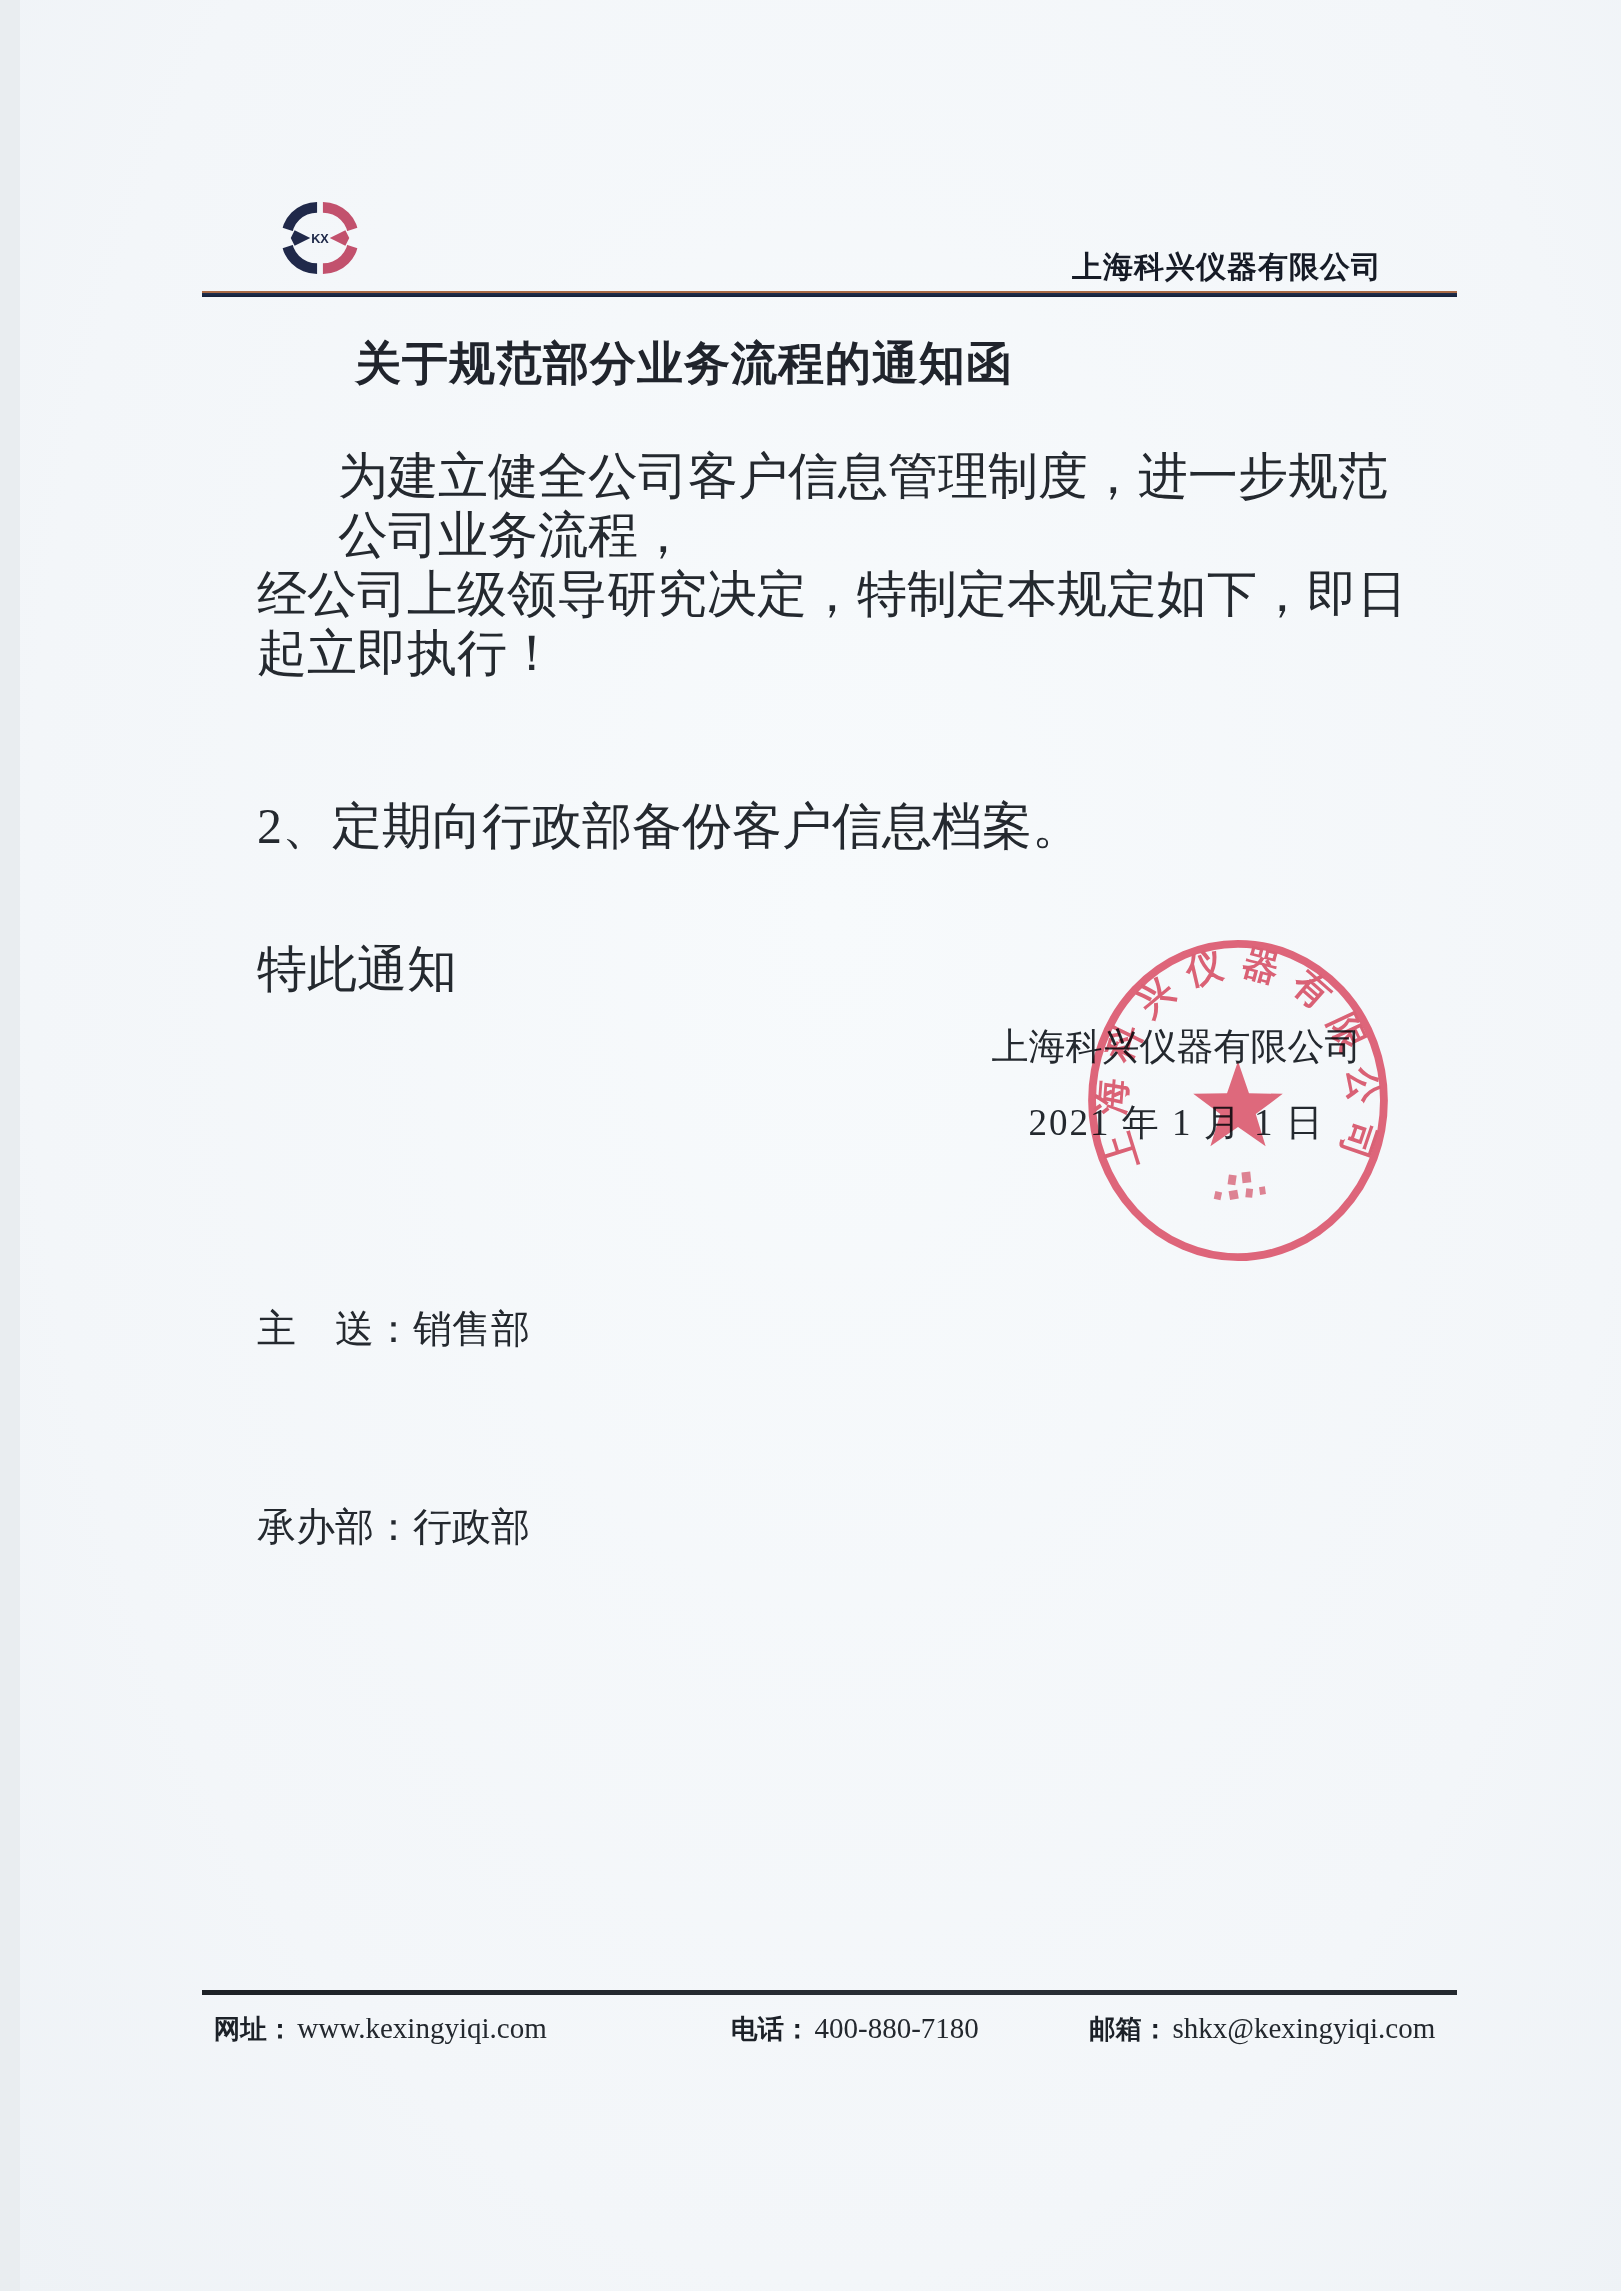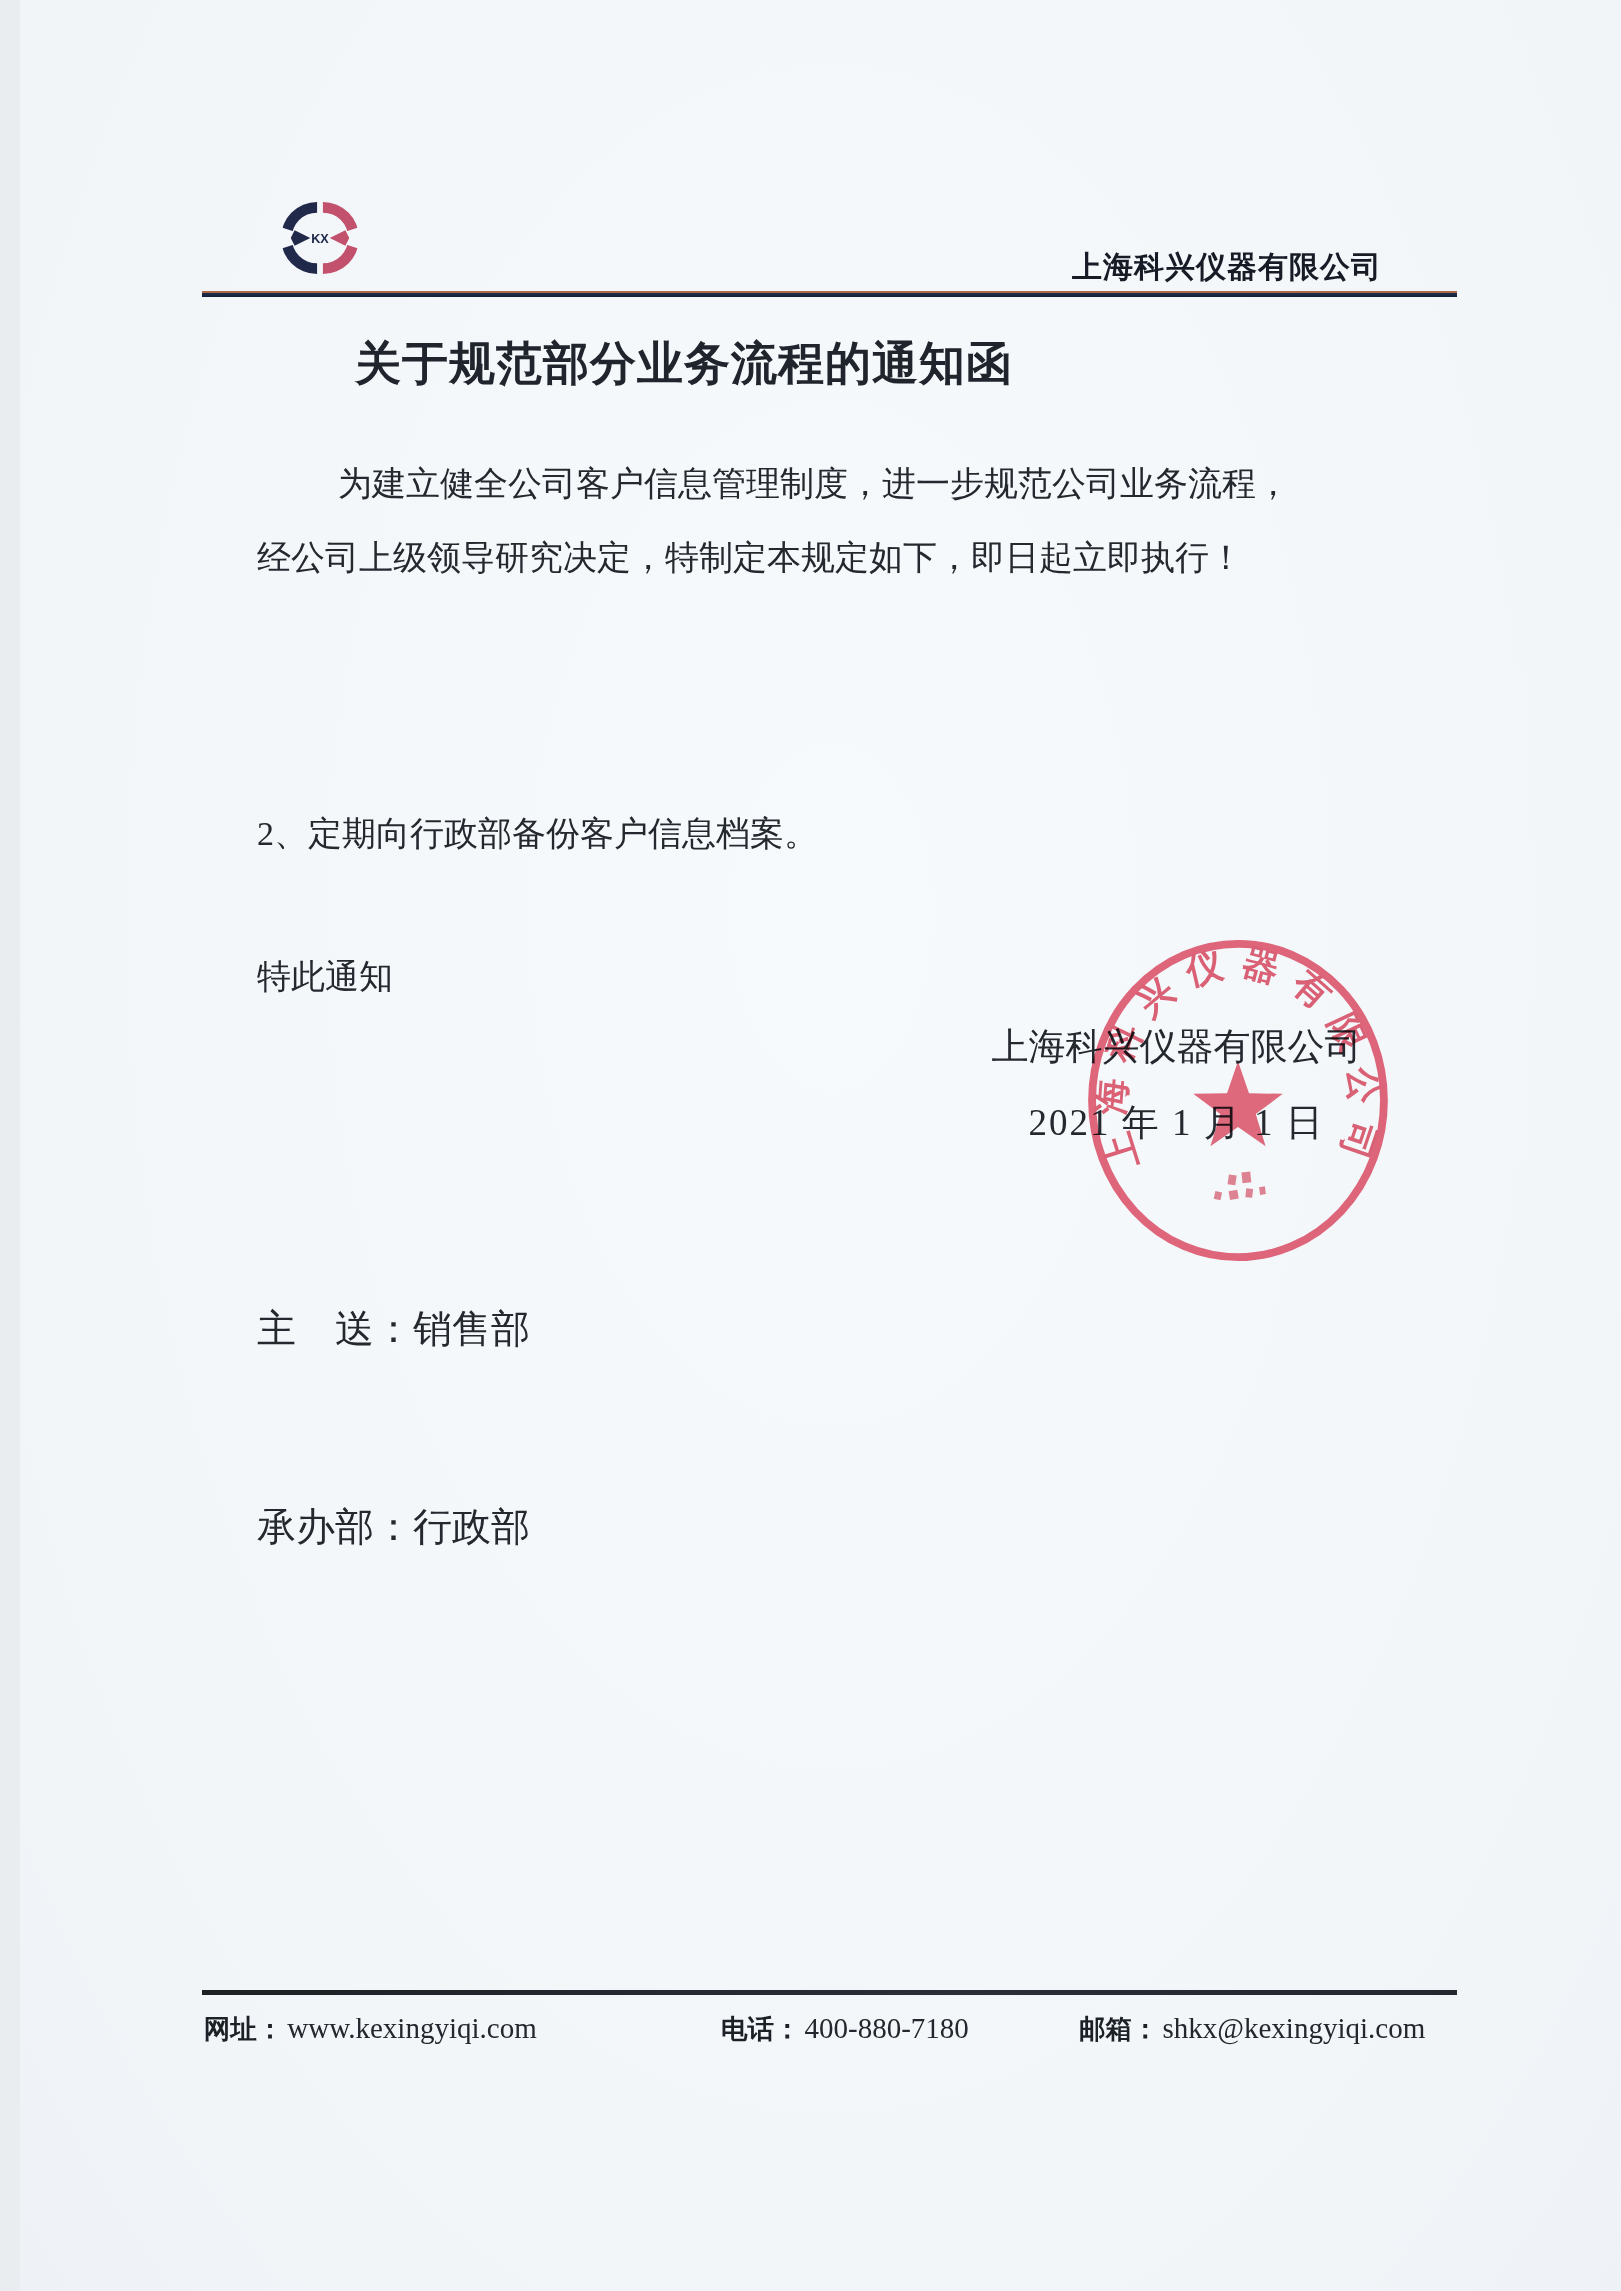--- a/index.html
+++ b/index.html
@@ -28,21 +28,21 @@
     background:linear-gradient(to bottom,#a96a45 0%,#a96a45 28%,#20304f 28%,#141f38 100%);
   }
 
   
   .doc-title{
     left:0;top:333px;width:1328px;text-align:center;
     font-size:46px;font-weight:bold;color:#20242c;letter-spacing:1px;
   }
 
   
-  .bodyblock{left:237px;width:1157px;font-size:34px;line-height:74px;color:#24292f;}
+  .bodyblock{left:237px;width:1157px;font-size:50px;line-height:59px;color:#24292f;}
   .indent{padding-left:81px;}
   .p-intro{top:447px;}
   .p-item1{top:630px;}
   .p-item2{top:797px;}
   .p-close{top:940px;}
 
   
   .sig{left:941px;width:431px;text-align:center;font-size:37px;color:#24292f;}
   .sig-company{top:1022px;}
   .sig-date{top:1098px;letter-spacing:2px;}
@@ -55,21 +55,21 @@
   .m-subject{top:1201px;}
   .m-main{top:1302px;font-family:Liberation Mono, monospace;}
   .m-cc{top:1402px;}
   .m-handler{top:1500px;}
 
   
   .footer-rule{
     left:182px;top:1990px;width:1255px;height:4.9px;
     background:linear-gradient(to right,#1d2126 0%,#2a2f36 60%,#23282e 100%);
   }
-  .footer-row{left:172px;top:2011px;width:1255px;height:43px;}
+  .footer-row{left:182px;top:2011px;width:1255px;height:43px;}
   .fgroup{position:absolute;top:0;white-space:nowrap;}
   .fg-web{left:11.8px;}
   .fg-phone{left:529px;}
   .fg-mail{left:887px;}
   .flabel{font-size:26.5px;font-weight:bold;color:#1c2128;}
   .fvalue{font-size:29px;color:#23282e;font-family:"Liberation Serif","DejaVu Serif",serif;}
 </style>
 </head>
 <body>
 

